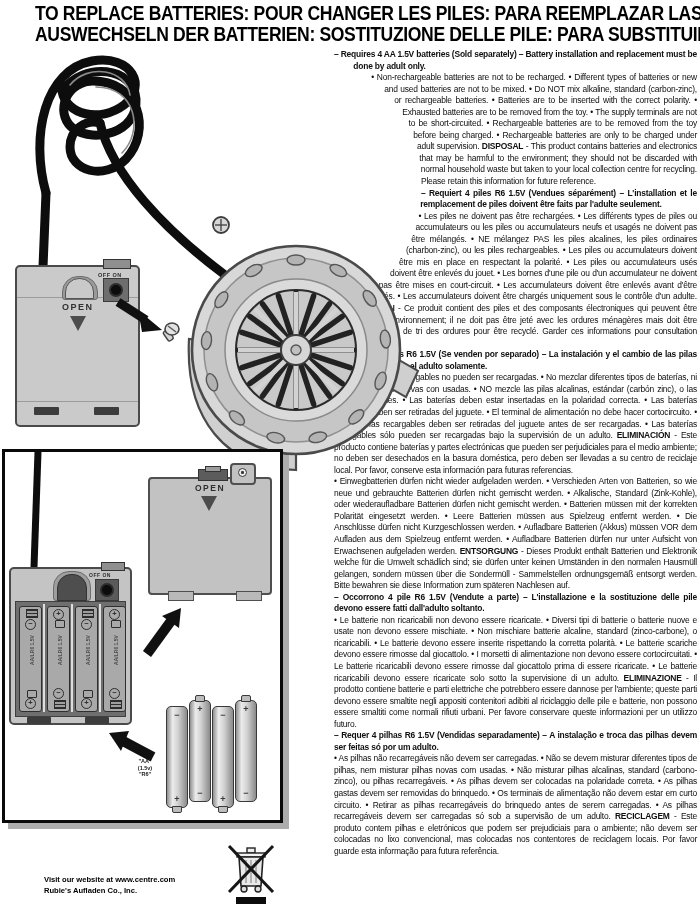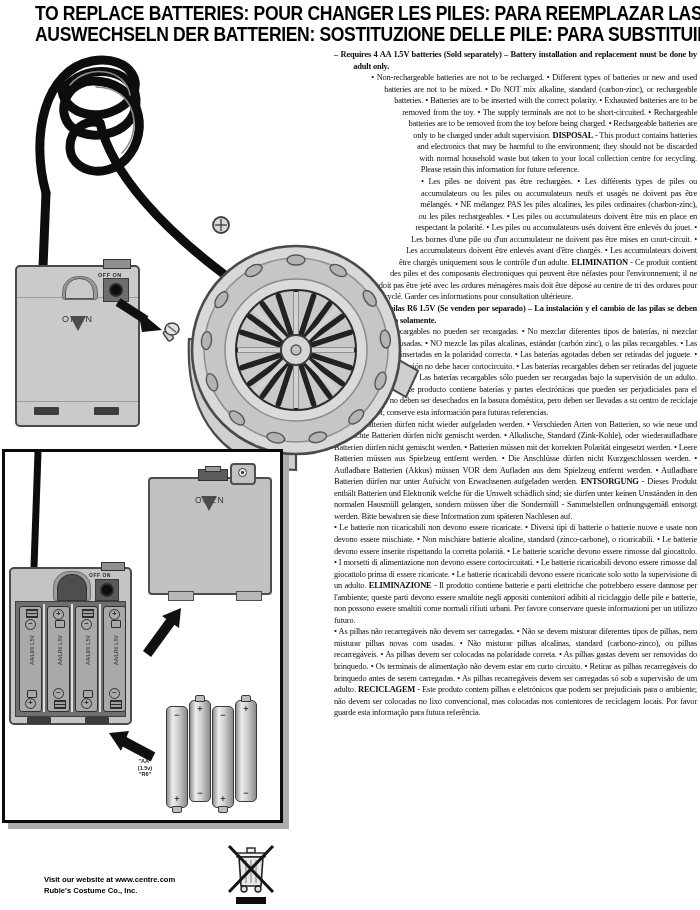--- a/index.html
+++ b/index.html
@@ -8,30 +8,30 @@
   .abs{position:absolute;}
 
   
   .header{position:absolute;left:0;top:3px;width:700px;text-align:center;
           font-weight:bold;font-size:19.5px;line-height:21px;letter-spacing:-0.4px;
           transform:scaleX(0.9);transform-origin:50% 0;color:#000;white-space:nowrap;}
 
   
   .textcol{position:absolute;left:334px;top:49px;width:363px;font-size:8.45px;
            line-height:11.55px;letter-spacing:-0.2px;text-align:justify;color:#0f0f0f;}
-  .textcol p{margin:0;font-family:Liberation Serif, serif;}
+  .textcol p{margin:0;}
   .intro{font-weight:bold;}
   .kw{font-weight:bold;}
   .fan-spacer{float:left;width:88px;height:248px;margin-top:164px;
               shape-outside:circle(128px at -41px 136px);}
 
   
   .gbox{background:#cacaca;border:2px solid #4a4a4a;border-radius:5px;}
   .tinylabel{font-size:5.5px;font-weight:bold;color:#2e2e2e;letter-spacing:0.5px;white-space:nowrap;}
-  .openlabel{font-weight:normal;color:#2f2f2f;letter-spacing:1.5px;font-size:9px;margin-top:12px;}
+  .openlabel{font-weight:bold;color:#2f2f2f;letter-spacing:1.5px;font-size:9px;}
   .tri-down{width:0;height:0;border-left:8px solid transparent;border-right:8px solid transparent;
             border-top:15px solid #4c4c4c;}
 
   
   #bbox{left:15px;top:265px;width:121px;height:158px;}
   #bbox .seam{position:absolute;left:0;top:30px;width:100%;height:1px;background:#9b9b9b;}
   #bbox .seam2{position:absolute;left:0;top:134px;width:100%;height:1px;background:#9b9b9b;}
 
   .switchtab{position:absolute;background:#8f8f8f;border:1px solid #333;}
   .domerecess{position:absolute;background:#9a9a9a;border:1px solid #6d6d6d;border-radius:16px 16px 3px 3px;}
@@ -95,29 +95,32 @@
   <div>TO REPLACE BATTERIES: POUR CHANGER LES PILES: PARA REEMPLAZAR LAS PILAS:</div>
   <div>AUSWECHSELN DER BATTERIEN: SOSTITUZIONE DELLE PILE: PARA SUBSTITUIR A BATERIA:</div>
 </div>
 
 <div class="textcol">
   <div class="fan-spacer"></div>
 
   <p class="intro">– Requires 4 AA 1.5V batteries (Sold separately) – Battery installation and replacement must be done by adult only.</p>
   <p><span>• Non-rechargeable batteries are not to be recharged. • Different types of batteries or new and used batteries are not to be mixed. • Do NOT mix alkaline, standard (carbon-zinc), or rechargeable batteries. • Batteries are to be inserted with the correct polarity. • Exhausted batteries are to be removed from the toy.  • The supply terminals are not to be short-circuited. • Rechargeable batteries are to be removed from the toy before being charged. • Rechargeable batteries are only to be charged under adult supervision. </span><span class="kw">DISPOSAL</span><span> - This product contains batteries and electronics that may be harmful to the environment; they should not be discarded with normal household waste but taken to your local collection centre for recycling. Please retain this information for future reference.</span></p>
 
+  <p class="intro">– Requiert 4 piles R6 1.5V (Vendues séparément) – L'installation et le remplacement de piles doivent être faits par l'adulte seulement.</p>
   <p><span>• Les piles ne doivent pas être rechargées. • Les différents types de piles ou accumulateurs ou les piles ou accumulateurs neufs et usagés ne doivent pas être mélangés. • NE mélangez PAS les piles alcalines, les piles ordinaires (charbon-zinc), ou les piles rechargeables. • Les piles ou accumulateurs doivent être mis en place en respectant la polarité. • Les piles ou accumulateurs usés doivent être enlevés du jouet. • Les bornes d'une pile ou d'un accumulateur ne doivent pas être mises en court-circuit. • Les accumulateurs doivent être enlevés avant d'être chargés. • Les accumulateurs doivent être chargés uniquement sous le contrôle d'un adulte. </span><span class="kw">ELIMINATION</span><span> - Ce produit contient des piles et des composants électroniques qui peuvent être néfastes pour l'environnement; il ne doit pas être jeté avec les ordures ménagères mais doit être déposé au centre de tri des ordures pour être recyclé. Garder ces informations pour consultation ultérieure.</span></p>
 
   <p class="intro">– Requiere 4 pilas R6 1.5V (Se venden por separado) – La instalación y el cambio de las pilas se deben hacer por el adulto solamente.</p>
   <p><span>• Las baterías no recargables no pueden ser recargadas. • No mezclar diferentes tipos de baterías, ni mezclar baterías nuevas con usadas. • NO mezcle las pilas alcalinas, estándar (carbón zinc), o las pilas recargables. • Las baterías deben estar insertadas en la polaridad correcta. • Las baterías agotadas deben ser retiradas del juguete. • El terminal de alimentación no debe hacer cortocircuito. • Las baterías recargables deben ser retiradas del juguete antes de ser recargadas. • Las baterías recargables sólo pueden ser recargadas bajo la supervisión de un adulto. </span><span class="kw">ELIMINACIÓN</span><span> - Este producto contiene baterías y partes electrónicas que pueden ser perjudiciales para el medio ambiente; no deben ser desechados en la basura doméstica, pero deben ser llevadas a su centro de reciclaje local. Por favor, conserve esta información para futuras referencias.</span></p>
 
   <p><span>• Einwegbatterien dürfen nicht wieder aufgeladen werden. • Verschieden Arten von Batterien, so wie neue und gebrauchte Batterien dürfen nicht gemischt werden. • Alkalische, Standard (Zink-Kohle), oder wiederaufladbare Batterien dürfen nicht gemischt werden.  • Batterien müssen mit der korrekten Polarität eingesetzt werden. • Leere Batterien müssen aus Spielzeug entfernt werden. • Die Anschlüsse dürfen nicht Kurzgeschlossen werden. • Aufladbare Batterien (Akkus) müssen VOR dem Aufladen aus dem Spielzeug entfernt werden. • Aufladbare Batterien dürfen nur unter Aufsicht von Erwachsenen aufgeladen werden. </span><span class="kw">ENTSORGUNG</span><span> - Dieses Produkt enthält Batterien und Elektronik welche für die Umwelt schädlich sind; sie dürfen unter keinen Umständen in den normalen Hausmüll gelangen, sondern müssen über die Sondermüll - Sammelstellen ordnungsgemäß entsorgt werden. Bitte bewahren sie diese Information zum späteren Nachlesen auf.</span></p>
 
+  <p class="intro">– Occorrono 4 pile R6 1.5V (Vendute a parte) – L'installazione e la sostituzione delle pile devono essere fatti dall'adulto soltanto.</p>
   <p><span>• Le batterie non ricaricabili non devono essere ricaricate. • Diversi tipi di batterie o batterie nuove e usate non devono essere mischiate. • Non mischiare batterie alcaline, standard (zinco-carbone), o ricaricabili. • Le batterie devono essere inserite rispettando la corretta polarità. • Le batterie scariche devono essere rimosse dal giocattolo. • I morsetti di alimentazione non devono essere cortocircuitati. • Le batterie ricaricabili devono essere rimosse dal giocattolo prima di essere ricaricate. • Le batterie ricaricabili devono essere ricaricate solo sotto la supervisione di un adulto. </span><span class="kw">ELIMINAZIONE</span><span> - Il prodotto contiene batterie e parti elettriche che potrebbero essere dannose per l'ambiente; queste parti devono essere smaltite negli appositi contenitori adibiti al riciclaggio delle pile e batterie, non possono essere smaltiti come normali rifiuti urbani. Per favore conservare queste informazioni per un utilizzo futuro.</span></p>
 
+  <p class="intro">– Requer 4 pilhas R6 1.5V (Vendidas separadamente) – A instalação e troca das pilhas devem ser feitas só por um adulto.</p>
   <p><span>• As pilhas não recarregáveis não devem ser carregadas. • Não se devem misturar diferentes tipos de pilhas, nem misturar pilhas novas com usadas. • Não misturar pilhas alcalinas, standard (carbono-zinco), ou pilhas recarregáveis. • As pilhas devem ser colocadas na polaridade correta. • As pilhas gastas devem ser removidas do brinquedo. • Os terminais de alimentação não devem estar em curto circuito. • Retirar as pilhas recarregáveis do brinquedo antes de serem carregadas. • As pilhas recarregáveis devem ser carregadas só sob a supervisão de um adulto. </span><span class="kw">RECICLAGEM</span><span> - Este produto contem pilhas e eletrónicos que podem ser prejudiciais para o ambiente; não devem ser colocadas no lixo convencional, mas colocadas nos contentores de reciclagem locais. Por favor guarde esta informação para futura referência.</span></p>
 </div>
 
 <svg class="abs" style="left:0;top:45px;" width="430" height="445" viewBox="0 0 430 445">
   <g fill="none" stroke="#0d0d0d" stroke-width="9" stroke-linecap="round" stroke-linejoin="round">
     <path d="M 46,148 C 30,90 45,25 92,16 C 132,9 148,42 124,60 C 100,78 66,70 62,46"></path>
     <path d="M 62,46 C 84,16 134,22 136,54 C 138,88 94,98 74,84 C 56,72 62,40 90,36"></path>
     <path d="M 90,36 C 140,34 152,86 126,114 C 104,136 70,126 70,102 C 70,84 86,74 100,78"></path>
     <path d="M 100,78 C 112,130 165,185 225,230"></path>
     <path d="M 46,148 L 43,222"></path>
@@ -345,14 +348,14 @@
   <line x1="29" y1="16" x2="29" y2="39" stroke="#9b9b9b" stroke-width="1.4"></line>
   <circle cx="17" cy="45" r="3" fill="#ddd" stroke="#222" stroke-width="1.4"></circle>
   <circle cx="31" cy="45" r="3" fill="#ddd" stroke="#222" stroke-width="1.4"></circle>
   <line x1="2" y1="2" x2="46" y2="48" stroke="#161616" stroke-width="3"></line>
   <line x1="46" y1="2" x2="2" y2="48" stroke="#161616" stroke-width="3"></line>
   <rect x="9" y="53" width="30" height="7" fill="#0c0c0c"></rect>
 </svg>
 
 <div class="footer">
   <div>Visit our website at www.centre.com</div>
-  <div>Rubie's Costume Co., Inc.</div>
+  <div>Rubie's Aufladen Co., Inc.</div>
 </div>
 
 </body></html>

